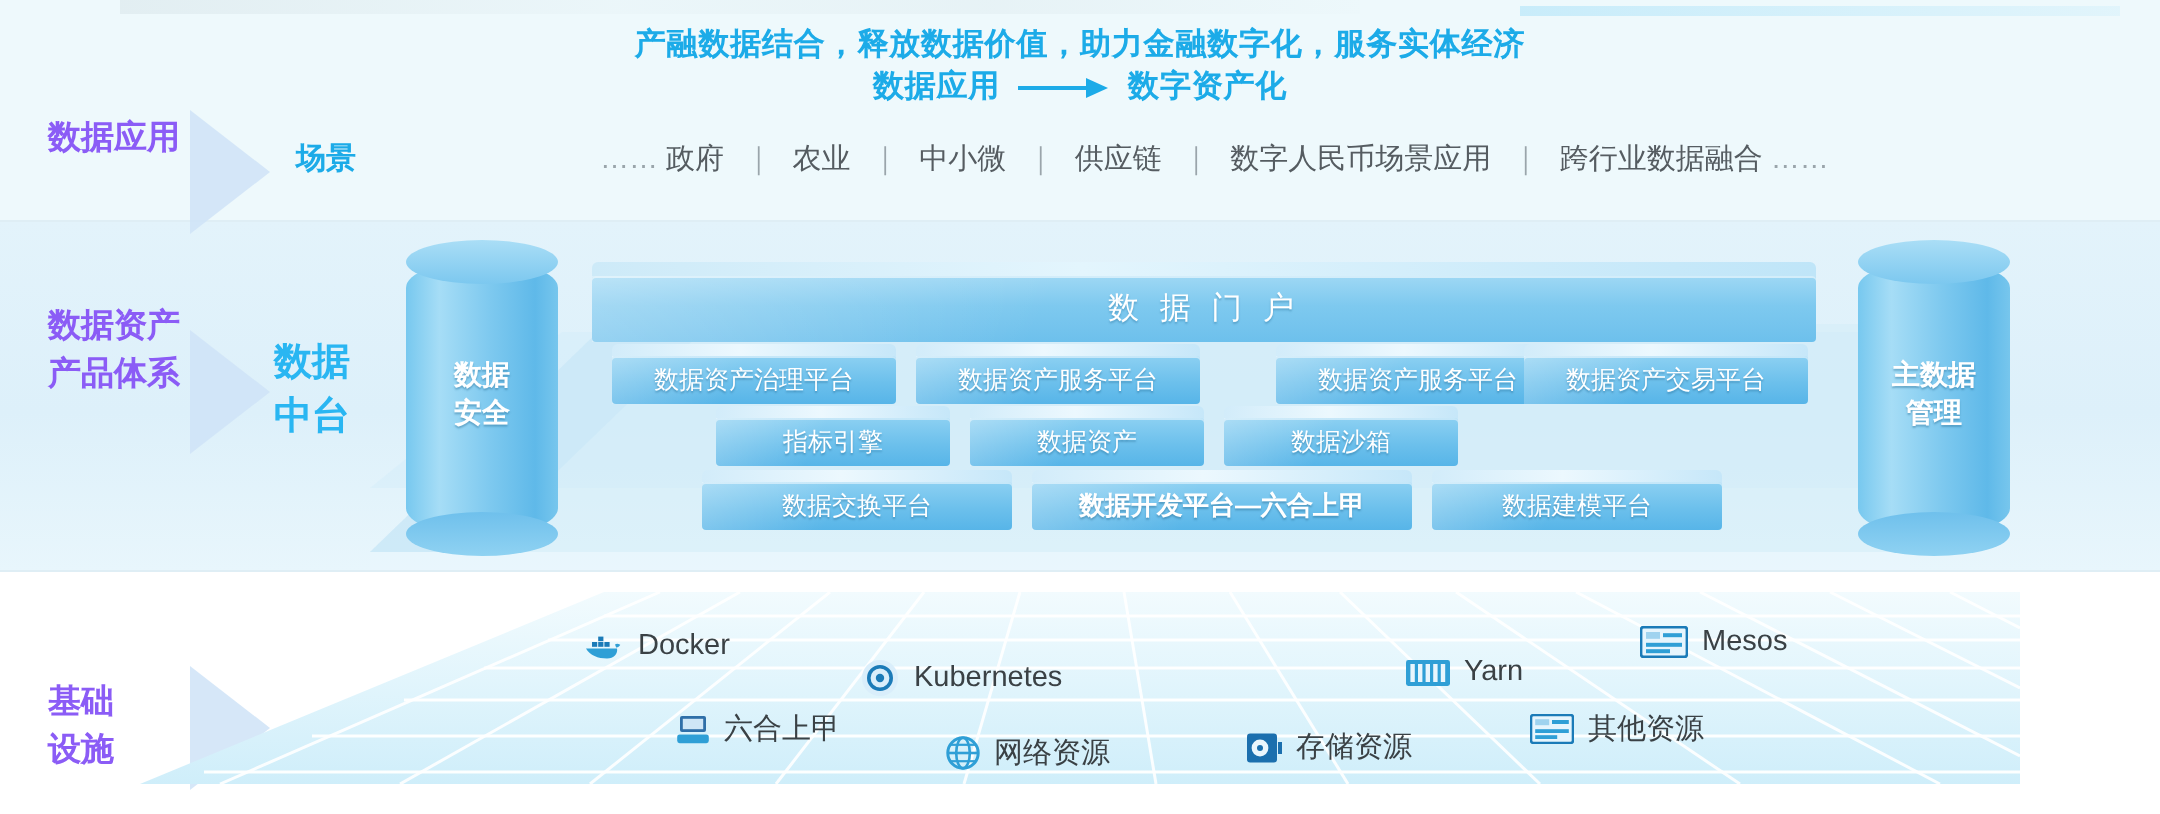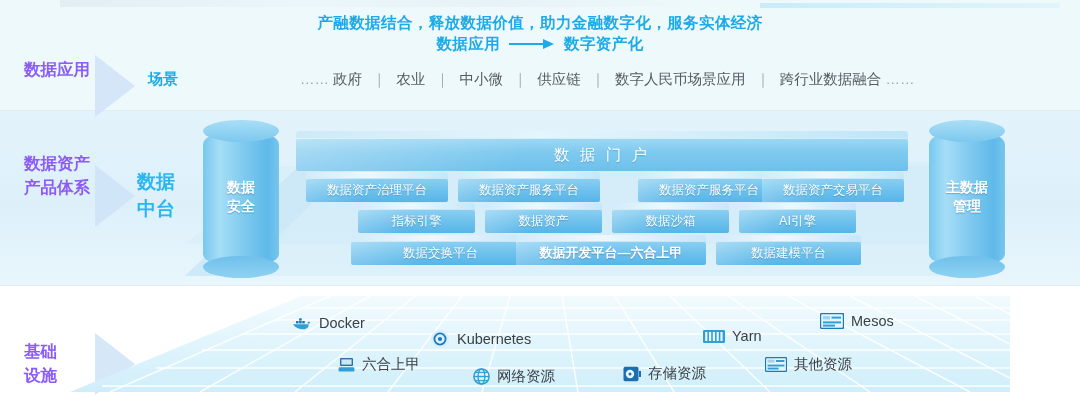--- a/index.html
+++ b/index.html
@@ -225,29 +225,24 @@
     <div class="box" style="left:127px;width:117px;">
       <div class="cap"></div>
         <div class="bd"></div>
       <div class="txt">数据资产</div>
       </div>
     <div class="box" style="left:254px;width:117px;">
       <div class="cap"></div>
         <div class="bd"></div>
       <div class="txt">数据沙箱</div>
       </div>
-    <div class="box" style="left:381px;width:117px;">
-      <div class="cap"></div>
-        <div class="bd"></div>
-      <div class="txt">AI引擎</div>
-      </div>
   </div>
 
   <div class="row" style="left:351px;top:235px;width:510px;">
-    <div class="box" style="left:0px;width:155px;padding-left:24px;">
+    <div class="box" style="left:0px;width:155px;">
       <div class="cap"></div>
         <div class="bd"></div>
       <div class="txt">数据交换平台</div>
       </div>
     <div class="box bold" style="left:165px;width:190px;">
       <div class="cap"></div>
         <div class="bd"></div>
       <div class="txt">数据开发平台—六合上甲</div>
       </div>
     <div class="box" style="left:365px;width:145px;">

